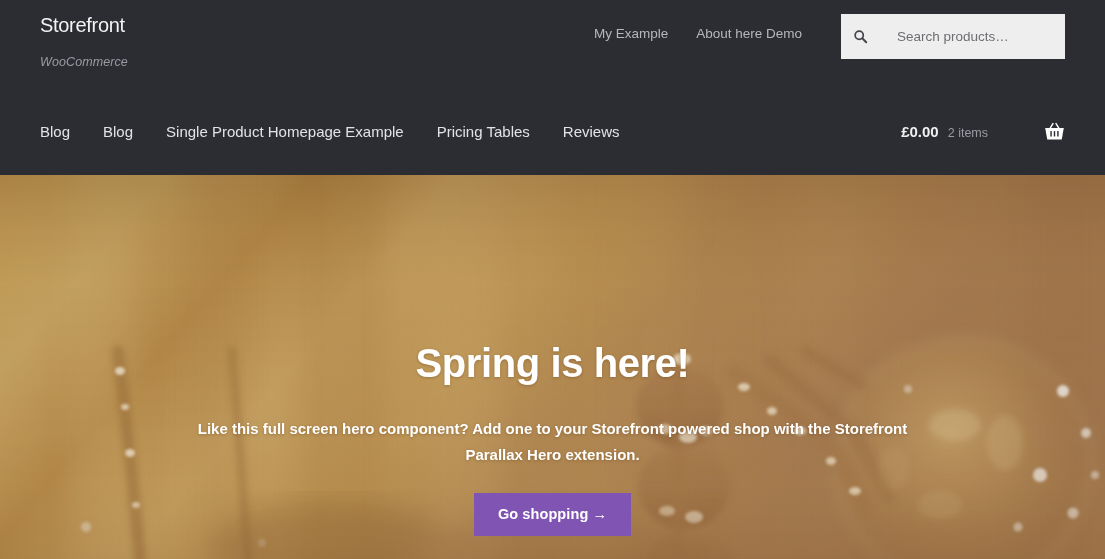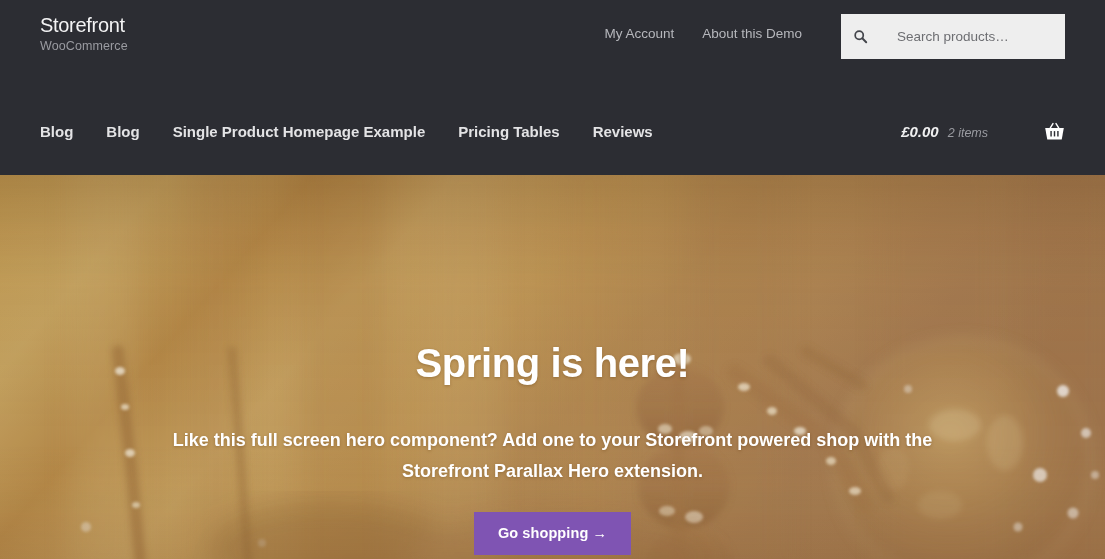--- a/index.html
+++ b/index.html
@@ -48,22 +48,23 @@
     font-size: 20px;
     font-weight: normal;
     color: #f3f3f4;
     letter-spacing: -0.3px;
     line-height: 1.15;
   }
 
   .site-description {
     font-size: 12.5px;
     color: #9a9ba1;
-    margin-top: 2px;
+    margin-top: 18px;
     letter-spacing: 0.1px;
+    font-style: italic;
   }
 
   .secondary-nav {
     position: absolute;
     right: 263px;
     top: 26px;
     display: flex;
     gap: 28px;
   }
 
@@ -110,21 +111,20 @@
     position: relative;
     height: 87px;
     display: flex;
     align-items: center;
   }
 
   .main-nav {
     display: flex;
     align-items: center;
     gap: 33px;
-    font-weight: bold;
   }
 
   .main-nav a {
     color: #e3e3e5;
     font-size: 15px;
     text-decoration: none;
     white-space: nowrap;
   }
 
   .cart-area {
@@ -136,21 +136,20 @@
     align-items: center;
     gap: 0;
   }
 
   .cart-contents {
     display: flex;
     align-items: baseline;
     gap: 9px;
     margin-right: 56px;
     text-decoration: none;
-    font-style: italic;
   }
 
   .cart-amount {
     color: #f0f0f1;
     font-size: 15px;
     font-weight: bold;
   }
 
   .cart-items {
     color: #9a9ba1;
@@ -202,22 +201,22 @@
     font-size: 40px;
     font-weight: bold;
     color: #ffffff;
     letter-spacing: -0.4px;
     text-shadow: 0 1px 3px rgba(90, 55, 15, 0.35);
     line-height: 1;
   }
 
   .hero-text {
     width: 760px;
-    margin-top: 42px;
-    font-size: 18px;
+    margin-top: 33px;
+    font-size: 15px;
     line-height: 1.72;
     color: #ffffff;
     font-weight: bold;
     text-shadow: 0 1px 3px rgba(90, 55, 15, 0.35);
   }
 
   .hero-button {
     margin-top: 25px;
     display: inline-flex;
     align-items: center;
@@ -243,22 +242,22 @@
   <header class="site-header">
 
     <div class="header-top">
 
       <div class="branding">
         <div class="site-title">Storefront</div>
         <div class="site-description">WooCommerce</div>
       </div>
 
       <nav class="secondary-nav">
-        <a href="#">My Account</a>
-        <a href="#">About this Demo</a>
+        <a href="#">My Example</a>
+        <a href="#">About here Demo</a>
       </nav>
 
       <form class="search-form">
         <svg class="search-icon" viewBox="0 0 20 20">
           <circle cx="8.3" cy="8.3" r="5.4" fill="none" stroke="#43454b" stroke-width="2.3"></circle>
           <line x1="12.4" y1="12.4" x2="17.6" y2="17.6" stroke="#43454b" stroke-width="2.6" stroke-linecap="round"></line>
         </svg>
         <input class="search-input" type="text" placeholder="Search products…" style="">
       </form>
 

